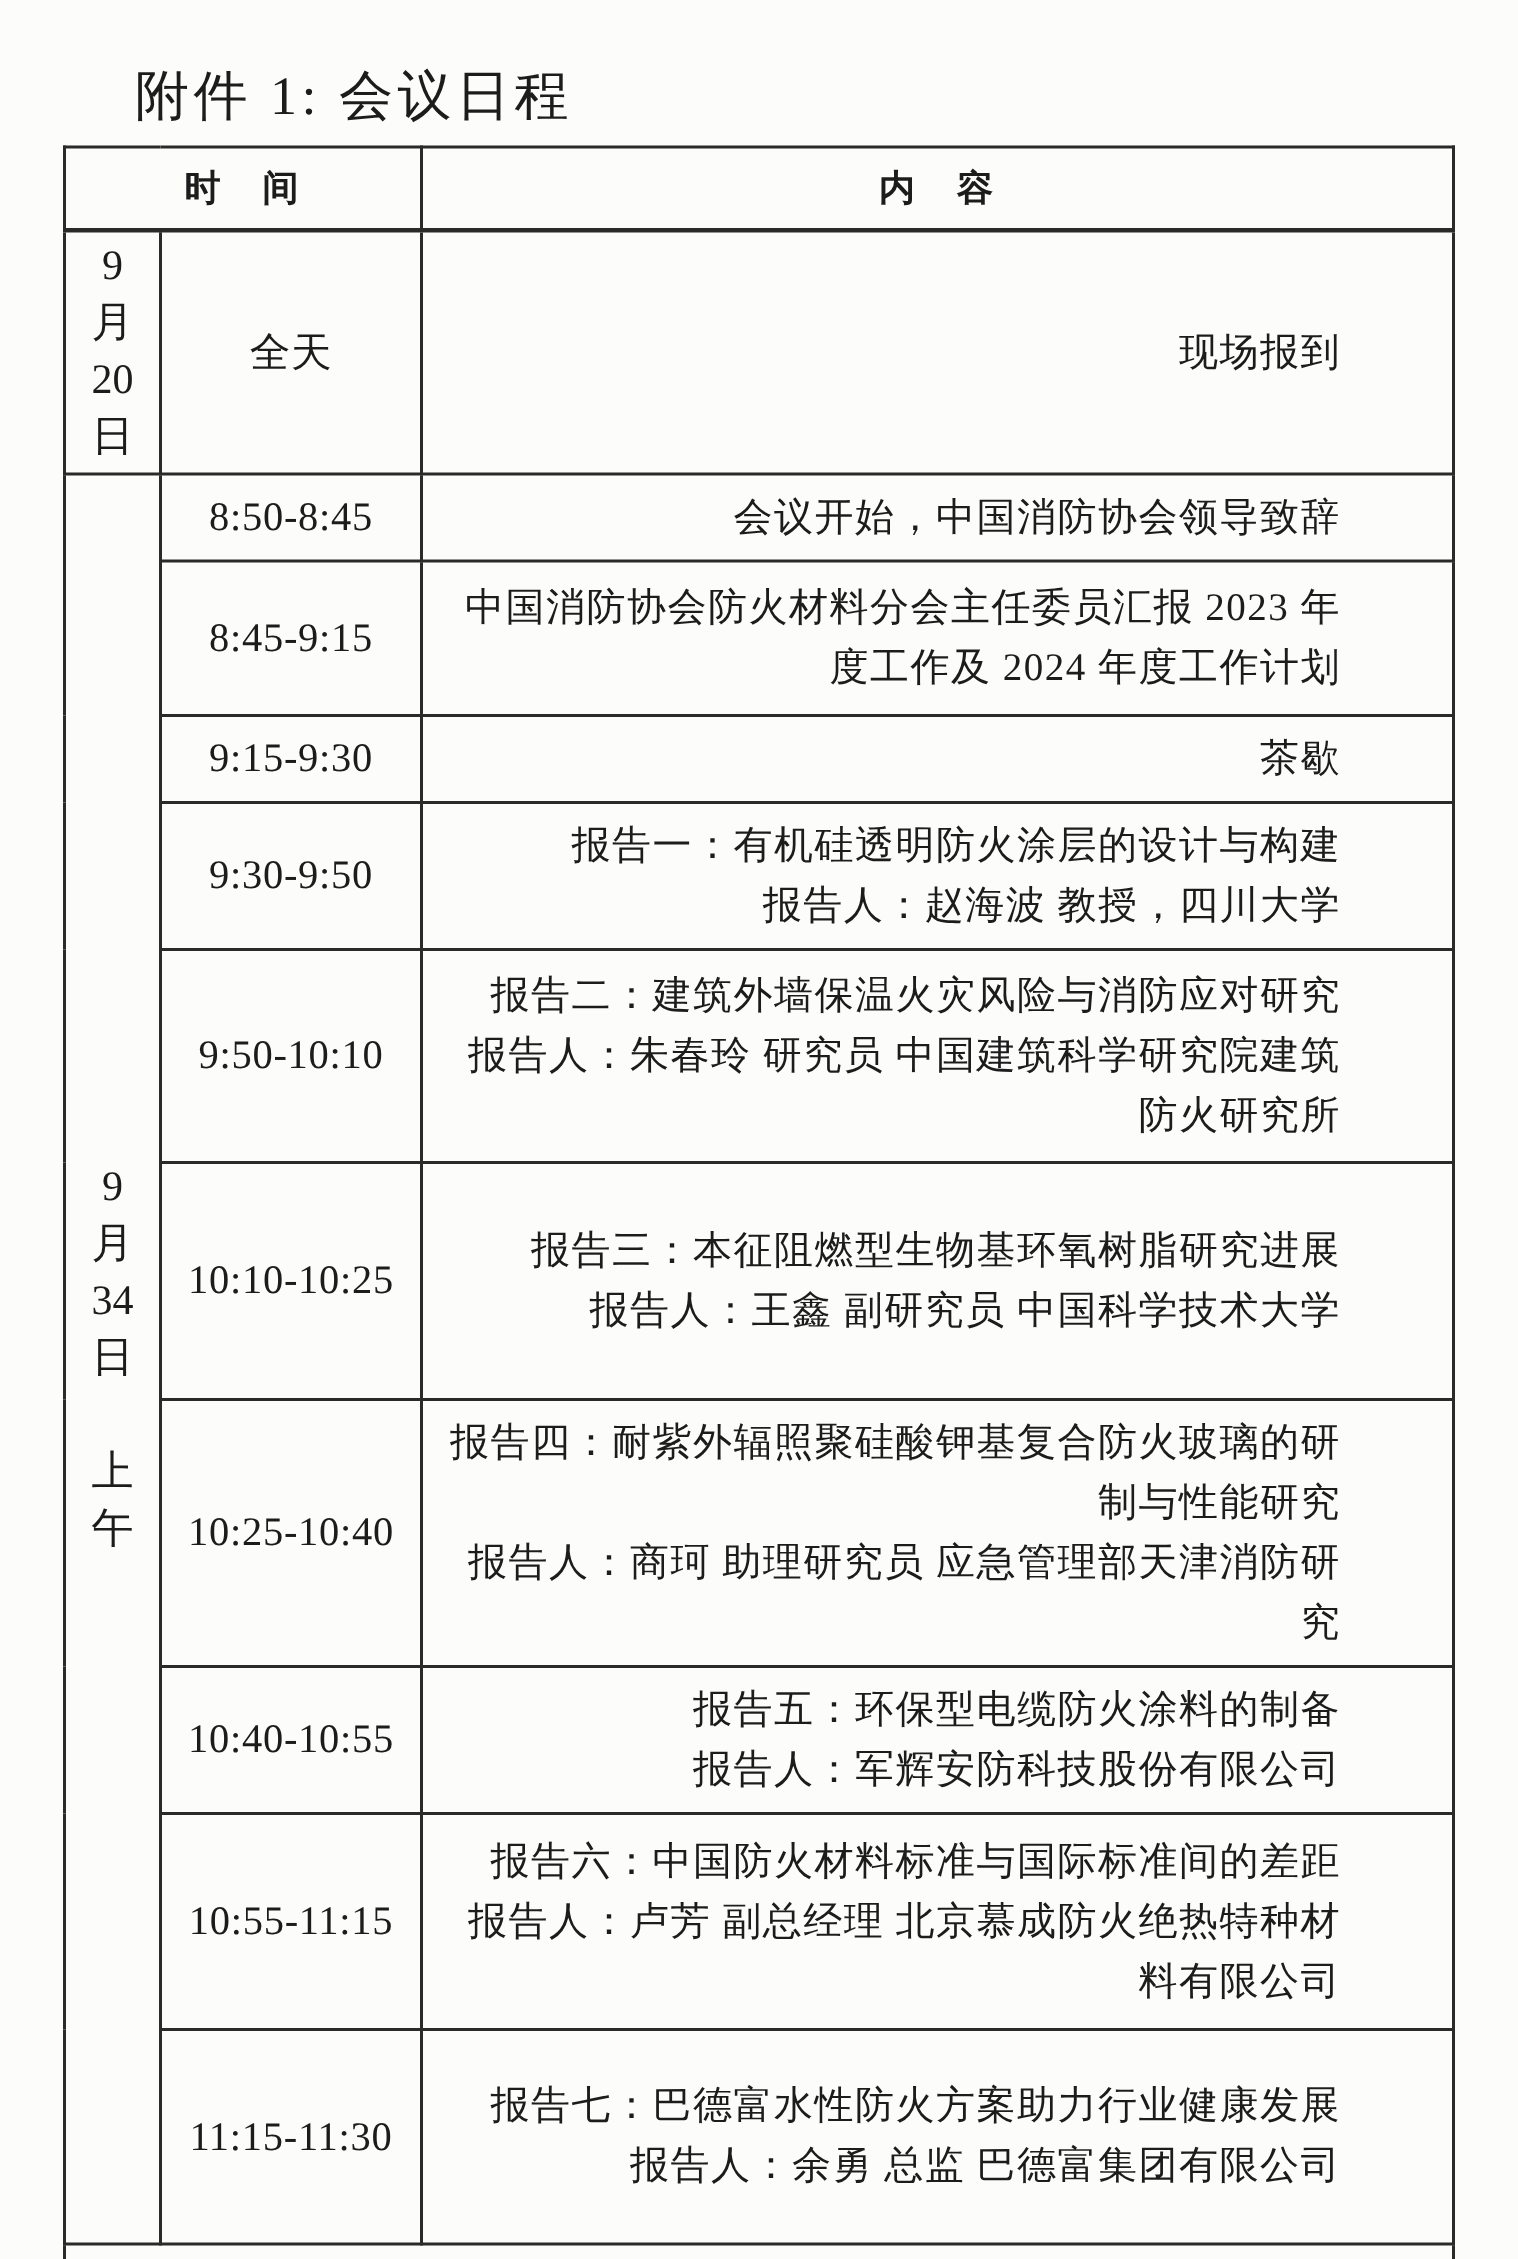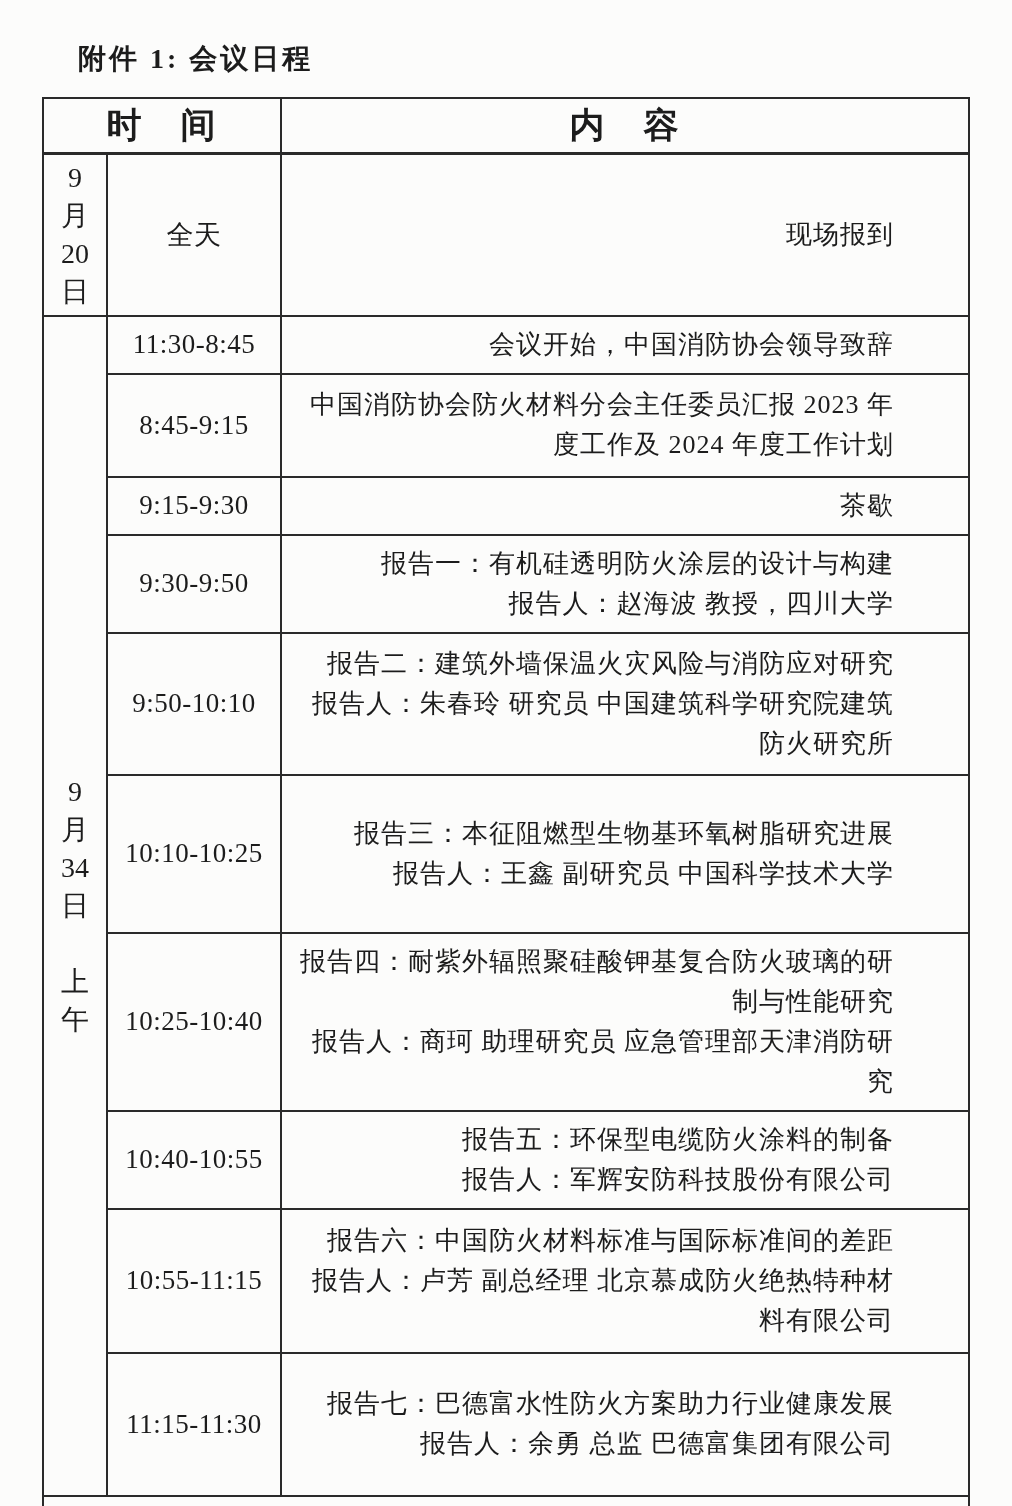--- a/index.html
+++ b/index.html
@@ -11,43 +11,43 @@
   body{
     width:1012px;height:1506px;
     background:var(--paper);
     font-family:"Liberation Serif","DejaVu Serif",serif;
     color:var(--ink);
     position:relative;
     overflow:hidden;
   }
   .doc-title{
     position:absolute;
-    left:78px;top:40px;
-    font-size:28px;
-    font-weight:700;
+    left:90px;top:40px;
+    font-size:36px;
+    font-weight:400;
     letter-spacing:3px;
     color:var(--ink);
   }
   table.schedule{
     position:absolute;
     left:42px;top:97px;
     border-collapse:collapse;
     table-layout:fixed;
     width:926px;
   }
   .schedule td,.schedule th{
     border:2px solid var(--border);
     vertical-align:middle;
     box-sizing:border-box;
   }
   .col-date{width:64px;}
   .col-time{width:174px;}
   .col-content{width:688px;}
   th.hdr{
-    font-size:35px;
+    font-size:24px;
     font-weight:bold;
     text-align:center;
     letter-spacing:2px;
     border-bottom-width:3px;
   }
   td.date-cell{
     text-align:center;
     font-size:28px;
     line-height:38px;
     padding:4px 0;
@@ -105,21 +105,21 @@
 
     <tr style="height:57px">
       <td class="date-cell" rowspan="10">
         <div class="dl">9</div>
         <div class="dl">月</div>
         <div class="dl">34</div>
         <div class="dl">日</div>
         <div class="dl gap">上</div>
         <div class="dl">午</div>
       </td>
-      <td class="time-cell">11:30-8:45</td>
+      <td class="time-cell">8:50-8:45</td>
       <td class="content-cell">
         <div class="cl">会议开始，中国消防协会领导致辞</div>
         <div class="cl"></div>
       </td>
     </tr>
 
     <tr style="height:103px">
       <td class="time-cell">8:45-9:15</td>
       <td class="content-cell">
         <div class="cl">中国消防协会防火材料分会主任委员汇报 2023 年度工作及 2024 年度工作计划</div>

